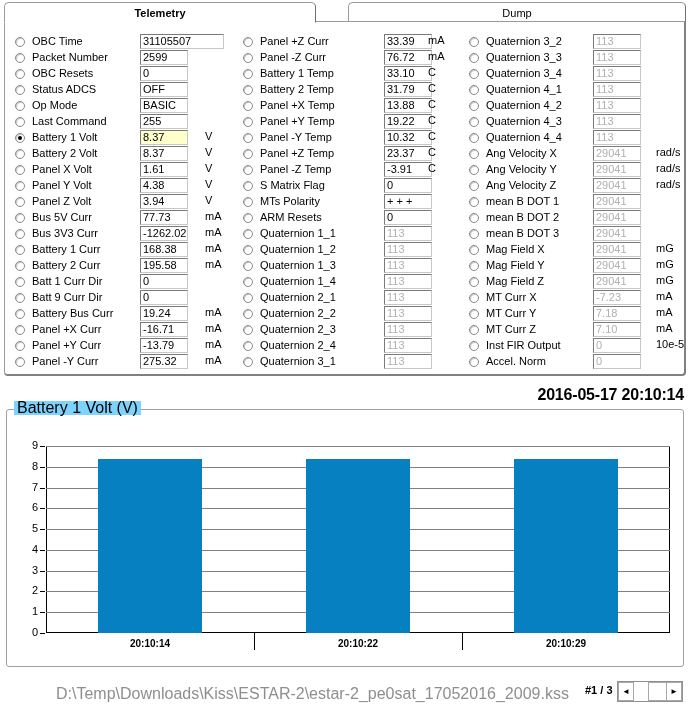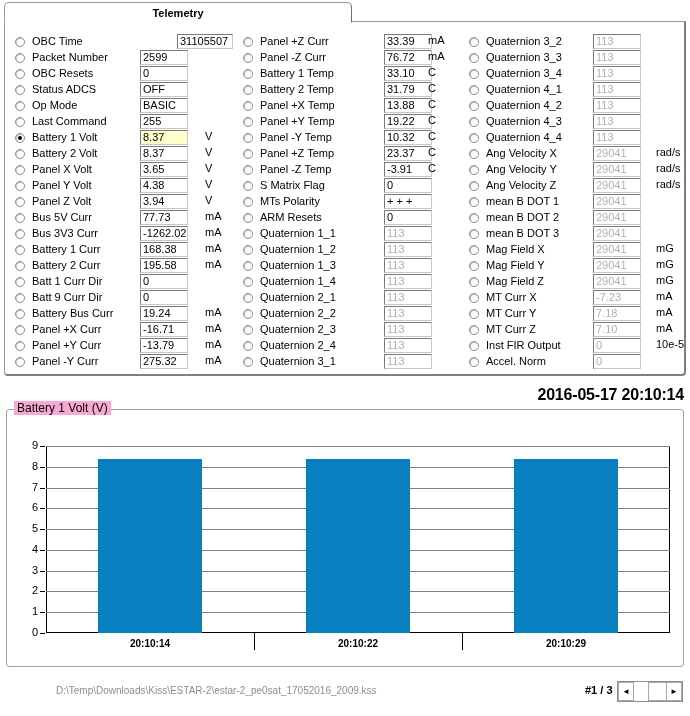--- a/index.html
+++ b/index.html
@@ -37,21 +37,21 @@
     line-height: 20px;
     font-size: 11px;
     overflow: hidden;
     white-space: nowrap;
   }
   .tab.active {
     font-weight: bold;
     z-index: 4;
     border-bottom: 1px solid #ffffff;
   }
-  #tab-telemetry { left: 0; width: 348px; }
+  #tab-telemetry { left: 0; width: 312px; }
   #tab-dump { left: 344px; width: 338px; }
 
   
   #telemetry-panel {
     position: absolute;
     left: 4px; top: 21px;
     width: 682px; height: 355px;
     box-sizing: border-box;
     background: #ffffff;
     border: 1px solid #9a9a9a;
@@ -113,21 +113,21 @@
   .field.hl { background: #ffffcc; }
   .unit {
     position: absolute;
     top: 0;
     font-size: 11px;
     line-height: 13px;
   }
 
   
   #col-1 .field { left: 125px; width: 48px; }
-  #col-1 .field.wide { width: 56px; margin-left: 37px; }
+  #col-1 .field.wide { width: 84px; }
   #col-1 .unit { left: 190px; }
   
   #col-2 .field { left: 124px; width: 48px; margin-left: 17px; }
   #col-2 .unit { left: 185px; }
   
   #col-3 .field { left: 124px; width: 48px; }
   #col-3 .unit { left: 187px; }
 
   
   #timestamp {
@@ -144,23 +144,23 @@
     left: 6px; top: 409px;
     width: 678px; height: 258px;
     box-sizing: border-box;
     border: 1px solid #a0a0a0;
     border-radius: 3px;
     background: #ffffff;
   }
   #chart-title {
     position: absolute;
     left: 14px; top: 401px;
-    background: #f9a8d4;
+    background: #7dd3fc;
     padding: 0 3px;
-    font-size: 12px;
+    font-size: 16px;
     line-height: 14px;
     z-index: 3;
   }
   #plot {
     position: absolute;
     left: 46px; top: 446px;
     width: 624px; height: 187px;
   }
   #plot-frame {
     position: absolute;
@@ -208,21 +208,21 @@
     font-size: 10px;
     line-height: 12px;
     text-align: center;
     font-weight: bold;
   }
 
   
   #file-path {
     position: absolute;
     left: 56px; top: 685px;
-    font-size: 10px;
+    font-size: 16px;
     color: #8e8e8e;
   }
   #page-counter {
     position: absolute;
     left: 585px; top: 684px;
     font-size: 11px;
     font-weight: bold;
   }
   #scrollbar {
     position: absolute;
@@ -256,20 +256,23 @@
     border: 1px solid #a8a8a8;
   }
 </style>
 </head>
 <body>
 
 <div id="tab-strip">
   <div class="tab active" id="tab-telemetry">
     <span>Telemetry</span>
   </div>
+  <div class="tab" id="tab-dump">
+    <span>Dump</span>
+  </div>
 </div>
 
 <div id="telemetry-panel">
   <div class="tele-col" id="col-1">
       <div class="row">
         <span class="radio"></span>
         <span class="rlabel">OBC Time</span>
         <span class="field wide">31105507</span>
       </div>
       <div class="row">
@@ -305,21 +308,21 @@
       </div>
       <div class="row">
         <span class="radio"></span>
         <span class="rlabel">Battery 2 Volt</span>
         <span class="field">8.37</span>
         <span class="unit">V</span>
       </div>
       <div class="row">
         <span class="radio"></span>
         <span class="rlabel">Panel X Volt</span>
-        <span class="field">3.65</span>
+        <span class="field">1.61</span>
         <span class="unit">V</span>
       </div>
       <div class="row">
         <span class="radio"></span>
         <span class="rlabel">Panel Y Volt</span>
         <span class="field">4.38</span>
         <span class="unit">V</span>
       </div>
       <div class="row">
         <span class="radio"></span>

